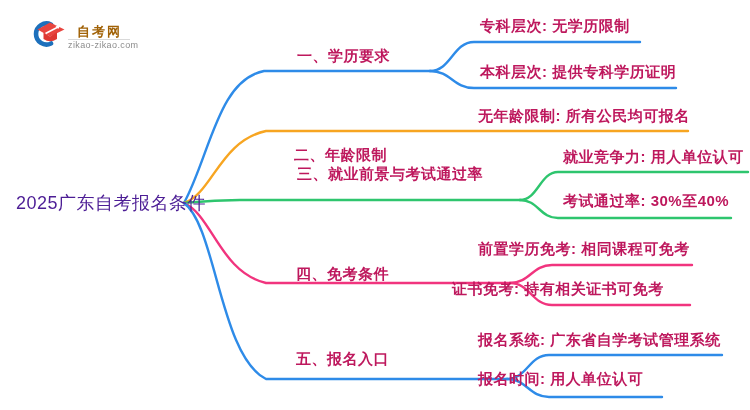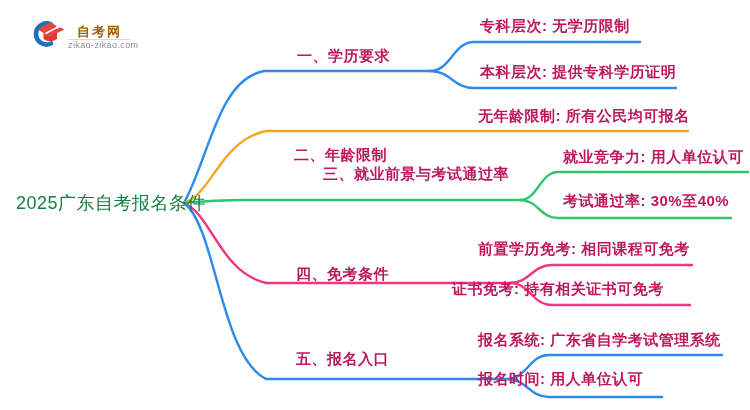--- a/index.html
+++ b/index.html
@@ -13,21 +13,21 @@
   .stroke-blue{stroke:#2E8BE8;}
   .stroke-orange{stroke:#F7A521;}
   .stroke-green{stroke:#2EC56E;}
   .stroke-pink{stroke:#F1347E;}
   .node{
     position:absolute;white-space:nowrap;color:#be185d;
     font-size:15px;line-height:20px;letter-spacing:0.5px;cursor:default;font-weight:bold;
   }
   .central{
     position:absolute;left:16px;top:192px;white-space:nowrap;
-    font-size:18px;line-height:22px;color:#15803d;letter-spacing:0.5px;
+    font-size:18px;line-height:22px;color:#4c1d95;letter-spacing:0.5px;
   }
   .logo{position:absolute;left:28px;top:20px;width:110px;height:30px;cursor:pointer;}
   .logo-icon{position:absolute;left:2px;top:1px;}
   .logo-title{
     position:absolute;left:49px;top:3px;font-size:13px;font-weight:bold;
     color:#a16207;letter-spacing:2px;white-space:nowrap;
   }
   .logo-sep{position:absolute;left:40px;top:19px;width:62px;height:1px;background:#d9d9d9;}
   .logo-domain{
     position:absolute;left:40px;top:20px;font-size:9px;color:#8c8c8c;
@@ -73,21 +73,21 @@
 
 <div class="central">2025广东自考报名条件</div>
 
 <div class="node" style="left:297px;top:46px;">一、学历要求</div>
 <div class="node" style="left:480px;top:16px;">专科层次: 无学历限制</div>
 <div class="node" style="left:480px;top:62px;">本科层次: 提供专科学历证明</div>
 
 <div class="node" style="left:294px;top:120px;margin-top:25px;">二、年龄限制</div>
 <div class="node" style="left:478px;top:106px;">无年龄限制: 所有公民均可报名</div>
 
-<div class="node" style="left:297px;top:164px;margin-left:26px;">三、就业前景与考试通过率</div>
+<div class="node" style="left:297px;top:164px;">三、就业前景与考试通过率</div>
 <div class="node" style="left:563px;top:147px;">就业竞争力: 用人单位认可</div>
 <div class="node" style="left:563px;top:191px;">考试通过率: 30%至40%</div>
 
 <div class="node" style="left:296px;top:252px;margin-top:12px;">四、免考条件</div>
 <div class="node" style="left:478px;top:239px;">前置学历免考: 相同课程可免考</div>
 <div class="node" style="left:452px;top:279px;">证书免考: 持有相关证书可免考</div>
 
 <div class="node" style="left:296px;top:349px;">五、报名入口</div>
 <div class="node" style="left:478px;top:330px;">报名系统: 广东省自学考试管理系统</div>
 <div class="node" style="left:478px;top:369px;">报名时间: 用人单位认可</div>

